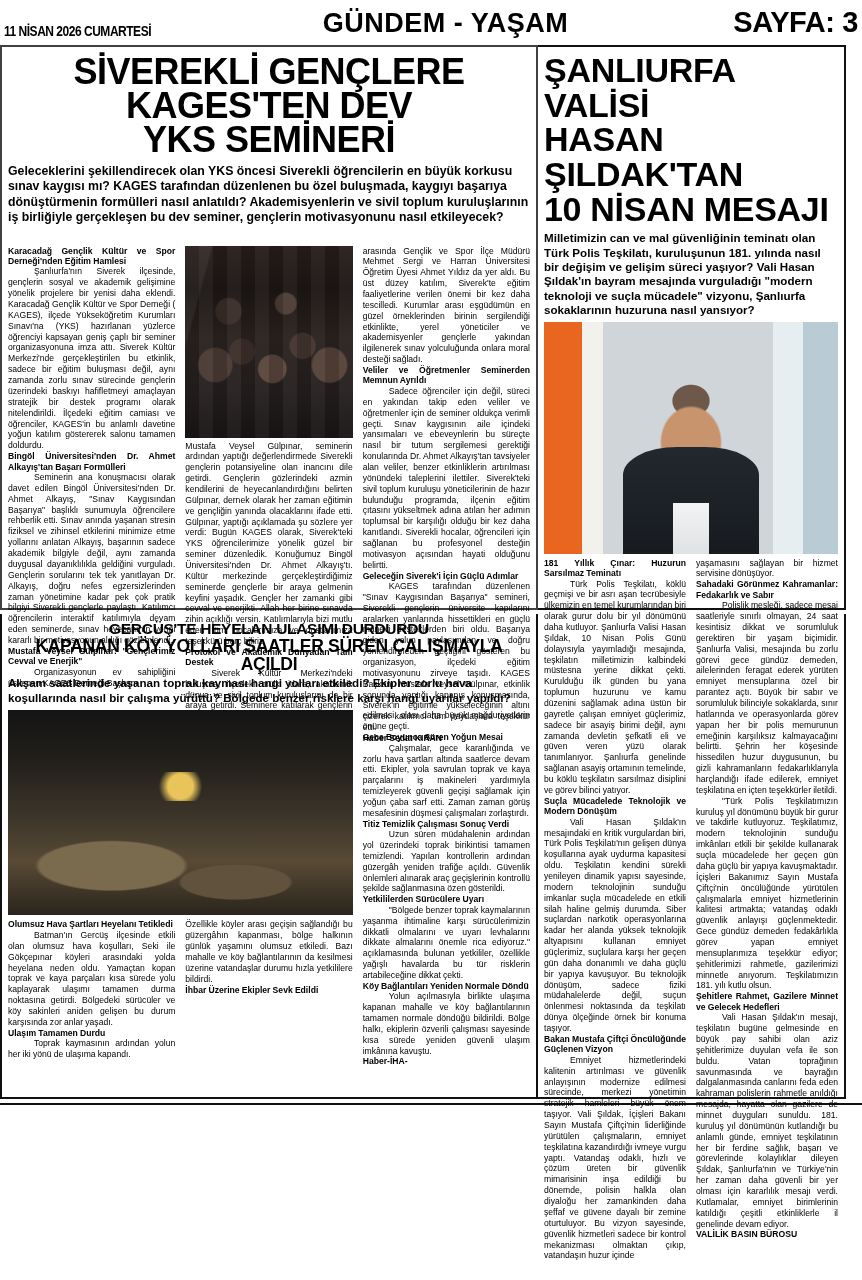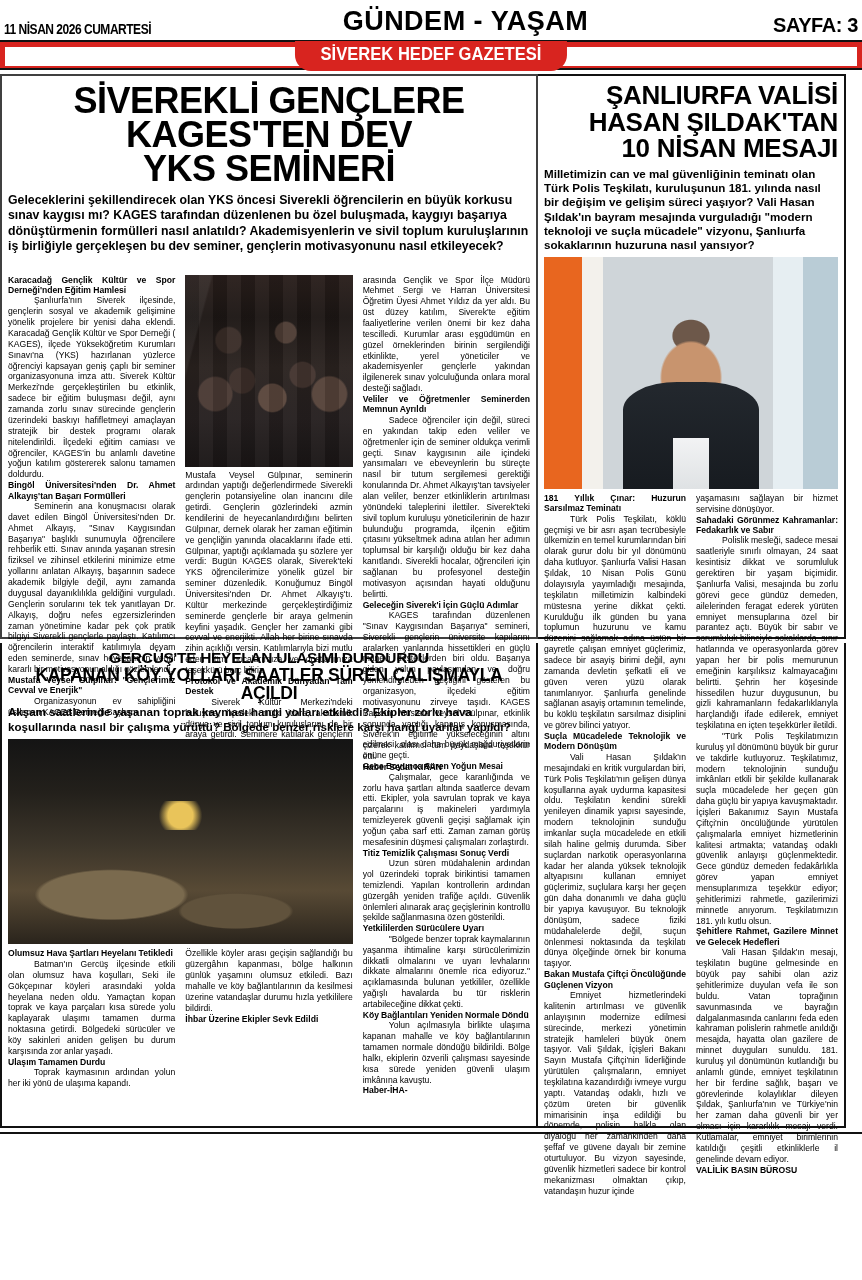--- a/index.html
+++ b/index.html
@@ -21,21 +21,21 @@
   .mast-date {
     font-weight: 700; font-size: 15px; letter-spacing: -0.6px;
     transform: scaleX(0.80); transform-origin: left bottom;
     white-space: nowrap;
   }
   .mast-title {
     font-weight: 700; font-size: 27px; letter-spacing: 0.5px;
     white-space: nowrap; margin-left: -30px; text-align: center;
   }
   .mast-page {
-    font-weight: 700; font-size: 20px; letter-spacing: -0.4px;
+    font-weight: 700; font-size: 29px; letter-spacing: -0.4px;
     white-space: nowrap;
   }
 
   
   .banner-wrap { position: relative; height: 30px; margin-top: 1px; }
   .banner {
     position: absolute; left:0; right:0; top:0; height: 30px;
     background: #d8241f; border-top: 2px solid #111; border-bottom: 2px solid #111;
   }
   .banner::before {
@@ -61,21 +61,21 @@
     margin: 4px 0 6px 0; letter-spacing: -0.5px;
   }
   h1.lead-head .l2 { display:block; }
 
   .lead-deck {
     font-size: 12.3px; line-height: 1.26; font-weight: 700;
     margin: 0 0 20px 0; text-align: left;
   }
 
   .side-head {
-    font-size: 26px; line-height: 1.02; font-weight: 700; text-align:right;
+    font-size: 34px; line-height: 1.02; font-weight: 700; text-align:left;
     margin: 2px 0 5px 0; letter-spacing: -0.3px;
   }
   .side-head span { display:block; }
   .side-deck { font-size: 11.6px; line-height: 1.24; font-weight: 700; margin-bottom: 4px; }
 
   
   .photo { position: relative; overflow: hidden; background:#333; }
   .photo-seminar {
     width: 100%; height: 192px;
     background:
@@ -155,24 +155,20 @@
 <body>
 
 <div class="page">
 
   <div class="masthead">
     <div class="mast-date">11 NİSAN 2026 CUMARTESİ</div>
     <div class="mast-title">GÜNDEM - YAŞAM</div>
     <div class="mast-page">SAYFA: 3</div>
   </div>
 
-  <div class="banner-wrap">
-    <div class="banner"></div>
-    <div class="banner-plate"><span>SİVEREK HEDEF GAZETESİ</span></div>
-  </div>
 
   <div class="top-block">
 
     <div class="lead-col">
       <h1 class="lead-head">
         <span>SİVEREKLİ GENÇLERE KAGES'TEN DEV</span>
         <span class="l2">YKS SEMİNERİ</span>
       </h1>
       <div class="lead-deck">Geleceklerini şekillendirecek olan YKS öncesi Siverekli öğrencilerin en büyük korkusu sınav kaygısı mı? KAGES tarafından düzenlenen bu özel buluşmada, kaygıyı başarıya dönüştürmenin formülleri nasıl anlatıldı? Akademisyenlerin ve sivil toplum kuruluşlarının iş birliğiyle gerçekleşen bu dev seminer, gençlerin motivasyonunu nasıl etkileyecek?</div>
 

